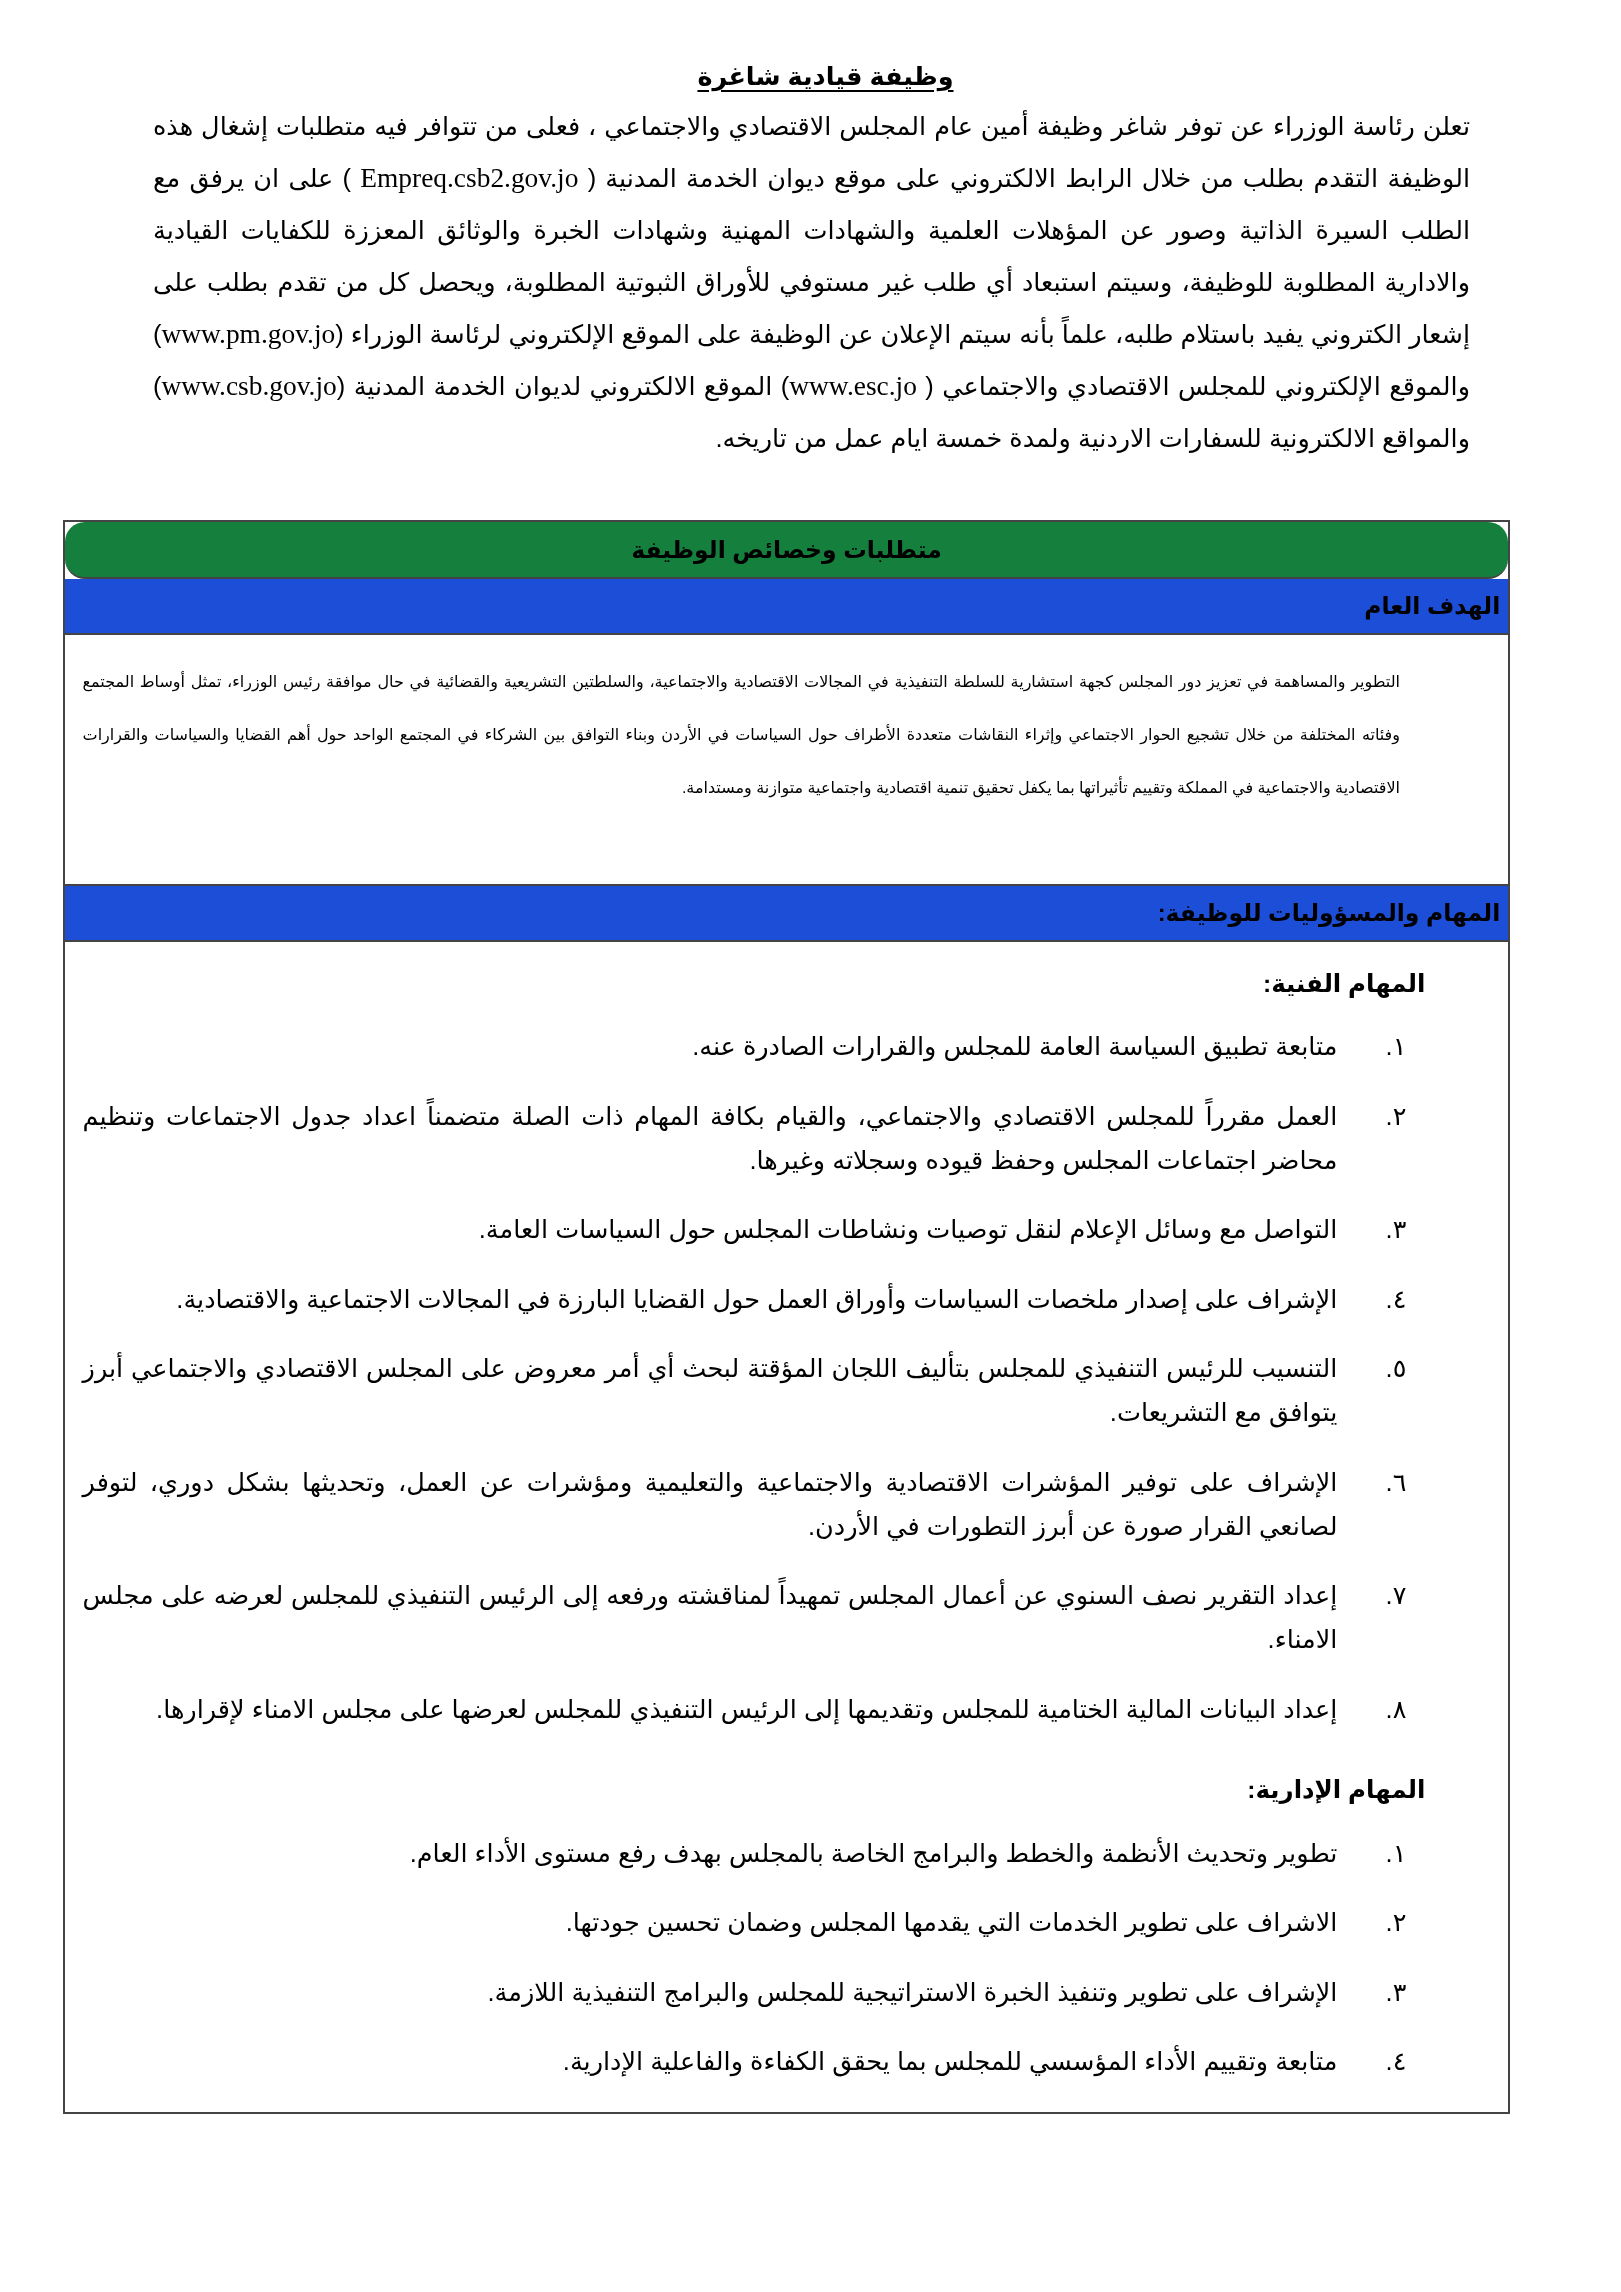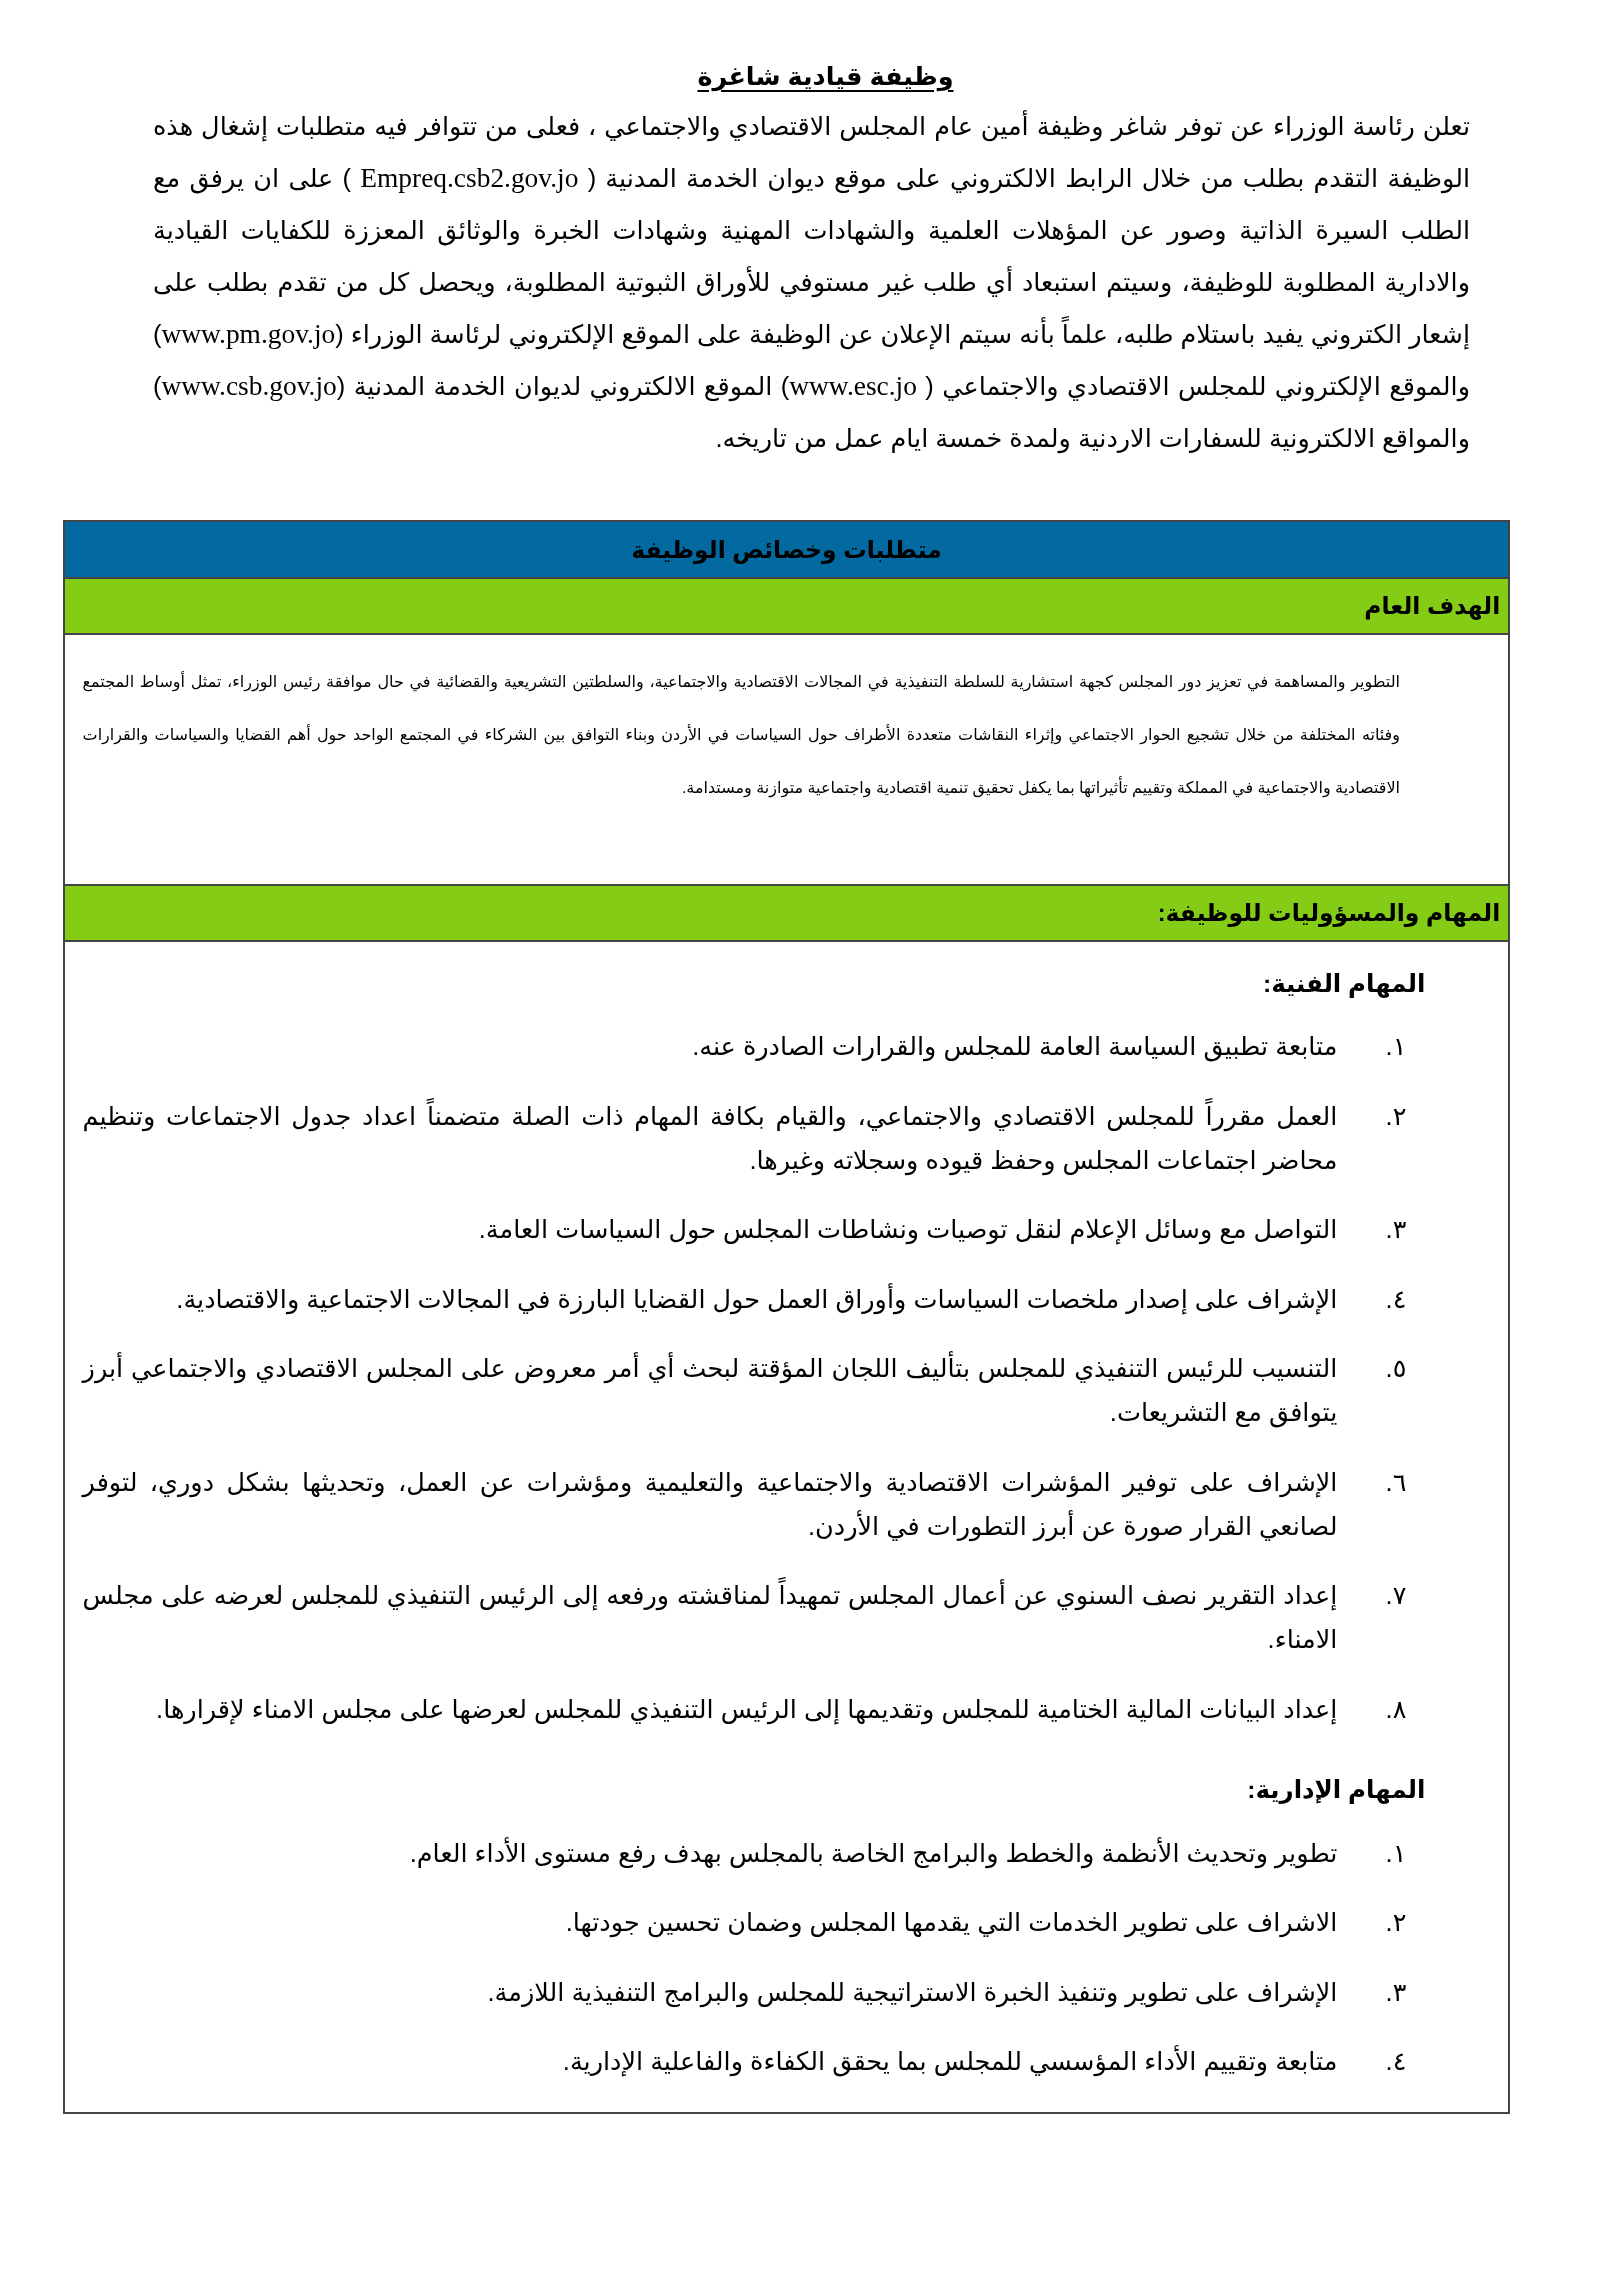--- a/index.html
+++ b/index.html
@@ -17,26 +17,26 @@
     position: absolute; top: 100px; left: 153px; width: 1317px;
     font-size: 25.5px; line-height: 52px; text-align: justify;
     text-align-last: right;
   }
   .intro .latin { font-family: "Liberation Serif", "DejaVu Serif", serif; font-size: 27.4px; }
   .table {
     position: absolute; top: 520px; left: 63px; width: 1447px;
     border: 2px solid #444; box-sizing: border-box;
   }
   .band-blue {
-    background: #0369a1; height: 55px; border-bottom: 2px solid #444;
+    background: #15803d; height: 55px; border-bottom: 2px solid #444;
     display: flex; align-items: center; justify-content: center;
-    font-weight: bold; font-size: 23.5px;
+    font-weight: bold; font-size: 23.5px; border-radius: 20px;
   }
   .band-gray {
-    background: #84cc16; height: 54px; border-bottom: 2px solid #444;
+    background: #1d4ed8; height: 54px; border-bottom: 2px solid #444;
     display: flex; align-items: center; padding-right: 7.8px;
     font-weight: bold; font-size: 23.5px;
   }
   .band-gray.mid { border-top: 2px solid #444; }
   .goal {
     padding: 19.6px 108px 21.6px 17.6px; font-size: 16px; line-height: 53px;
     text-align: justify; text-align-last: right; height: 208px; box-sizing: content-box;
   }
   .tasks { padding: 13.7px 17.6px 29px 17.6px; font-size: 25.5px; }
   .subhead { font-weight: bold; font-size: 24.5px; padding-right: 65px; line-height: 39px; margin: 7.8px 0 21.6px; }

